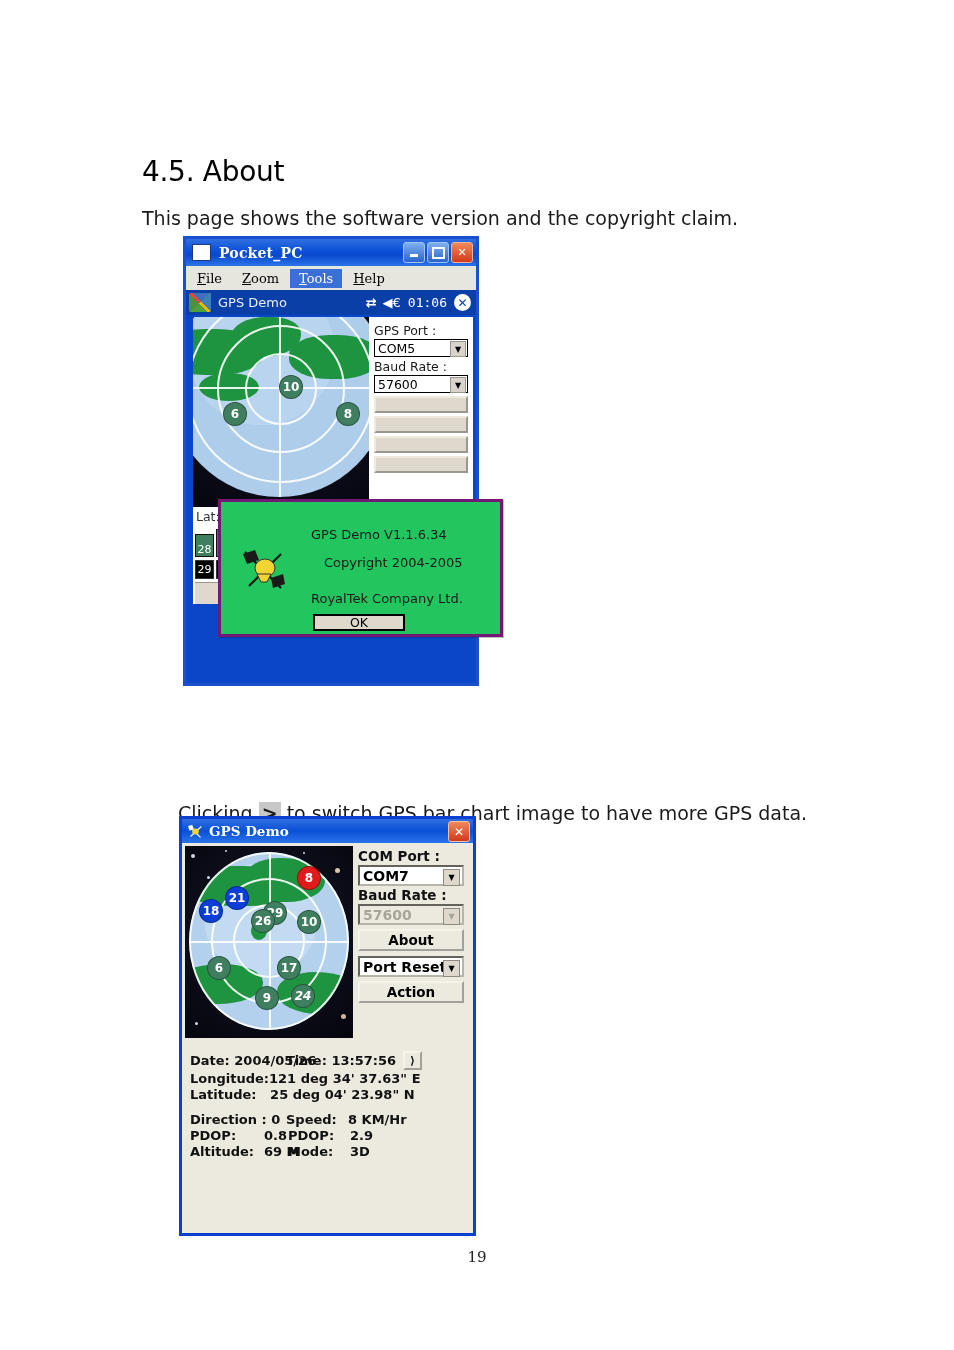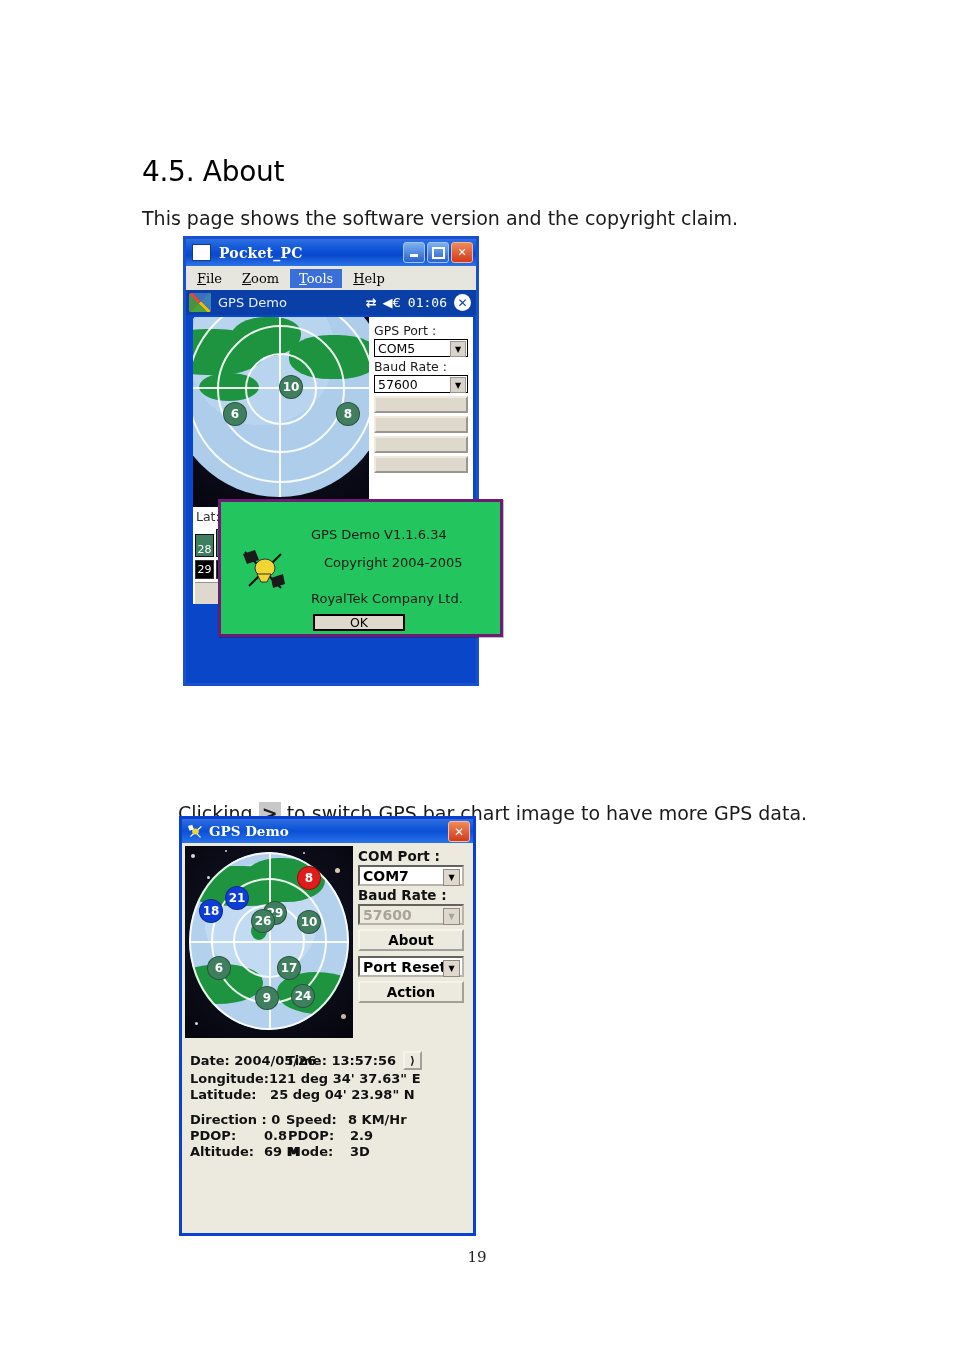--- a/index.html
+++ b/index.html
@@ -451,21 +451,21 @@
       </div>
       <div class="sat r" style="left:112px;top:20px;">8</div>
       <div class="sat b" style="left:40px;top:40px;">21</div>
       <div class="sat b" style="left:14px;top:53px;">18</div>
       <div class="sat g" style="left:78px;top:55px;">29</div>
       <div class="sat g" style="left:66px;top:63px;">26</div>
       <div class="sat g" style="left:112px;top:64px;">10</div>
       <div class="sat g" style="left:22px;top:110px;">6</div>
       <div class="sat g" style="left:92px;top:110px;">17</div>
       <div class="sat g" style="left:70px;top:140px;">9</div>
-      <div class="sat g" style="left:106px;top:138px;">24</div>
+      <div class="sat g" style="left:106px;top:138px;font-style:italic;">24</div>
     </div>
 
     <div class="panel2">
       <div class="lbl2">COM Port :</div>
       <div class="combo2">
         <span>COM7</span>
         <span class="ab">▼</span>
       </div>
       <div class="lbl2">Baud Rate :</div>
       <div class="combo2 dis">

